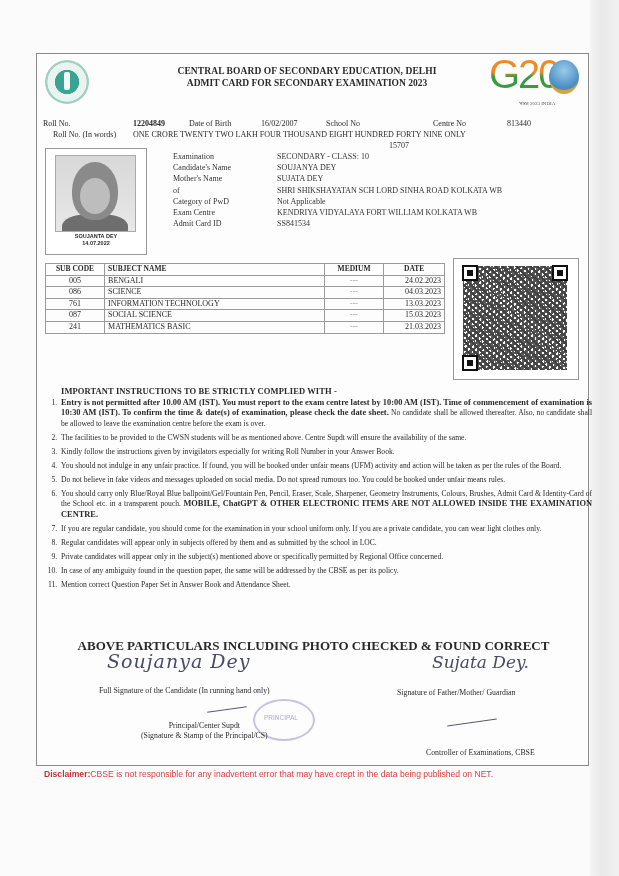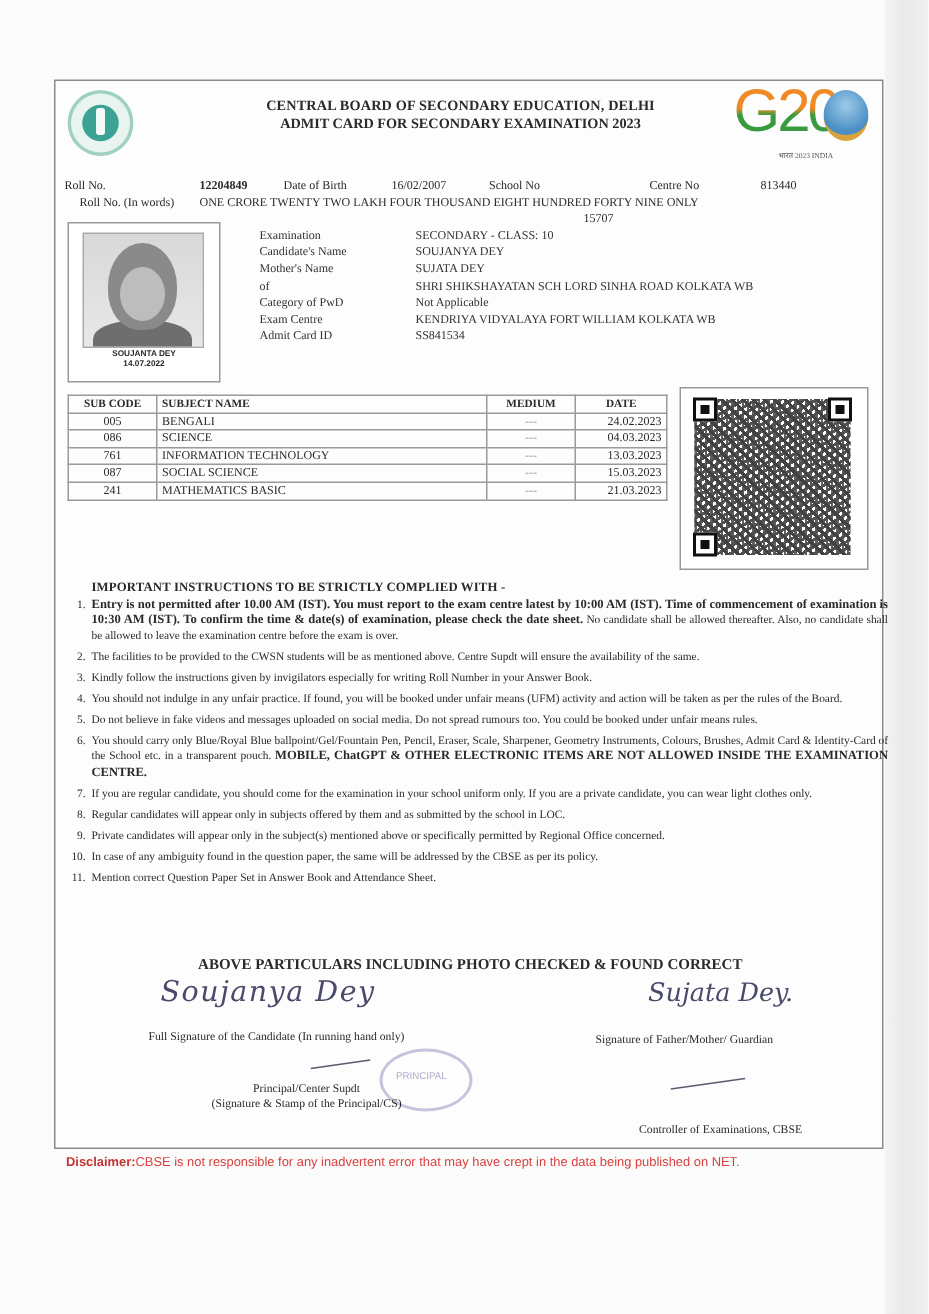--- a/index.html
+++ b/index.html
@@ -97,21 +97,21 @@
   .qr .fp::after { content: ""; position: absolute; left: 3px; top: 3px; width: 6px; height: 6px; background: #111; }
 
   
   .instr-title { position: absolute; left: 6px; top: 332px; font-size: 8.5px; font-weight: bold; letter-spacing: 0.1px; margin-left: 18px; }
   ol.instr {
     position: absolute; left: 8px; top: 344px; width: 533px; margin: 0; padding: 0 0 0 14px;
     font-size: 7.6px; line-height: 10.4px; text-align: justify;
   }
   ol.instr li { margin-bottom: 3.6px; padding-left: 2px; }
   ol.instr li .bold { font-weight: bold; font-size: 8.4px; }
-  .checked { position: absolute; left: 0; top: 584px; width: 553px; text-align: center; font-size: 10px; font-weight: bold; }
+  .checked { position: absolute; left: 0; top: 584px; width: 553px; text-align: center; font-size: 13px; font-weight: bold; }
 
   
   .sig { position: absolute; font-family: "DejaVu Serif", serif; font-style: italic; color: #4a4a6a; }
   .sig-cand { left: 70px; top: 596px; font-size: 19px; letter-spacing: 1px; }
   .sig-guard { left: 395px; top: 598px; font-size: 17px; }
   .sig-label { position: absolute; font-size: 7.8px; white-space: nowrap; text-align: center; }
   .lbl-cand { left: 62px; top: 632px; }
   .lbl-guard { left: 360px; top: 634px; }
   .lbl-principal { left: 104px; top: 667px; line-height: 10px; }
   .lbl-controller { left: 389px; top: 694px; }

